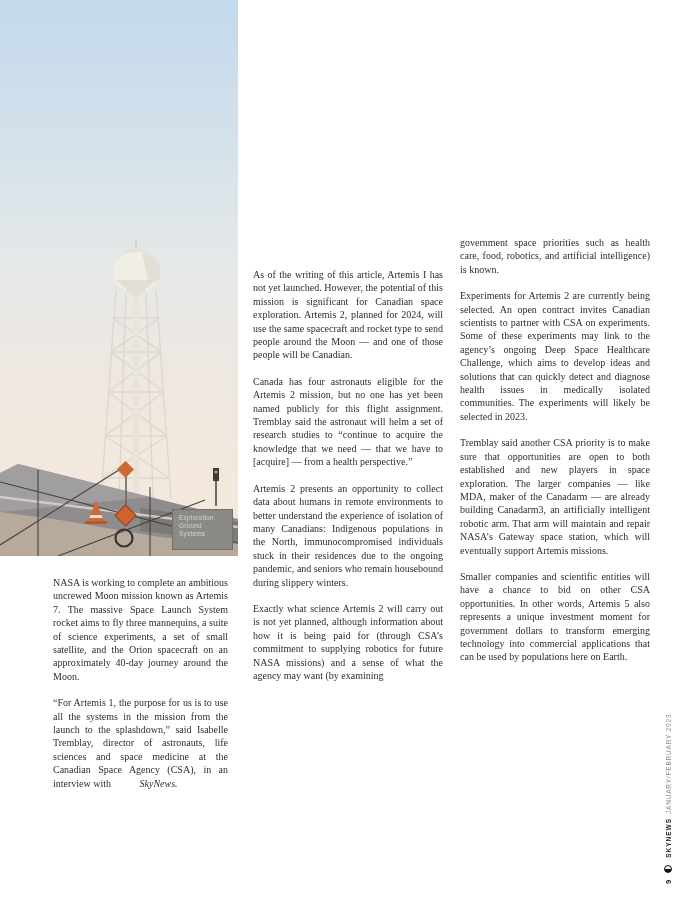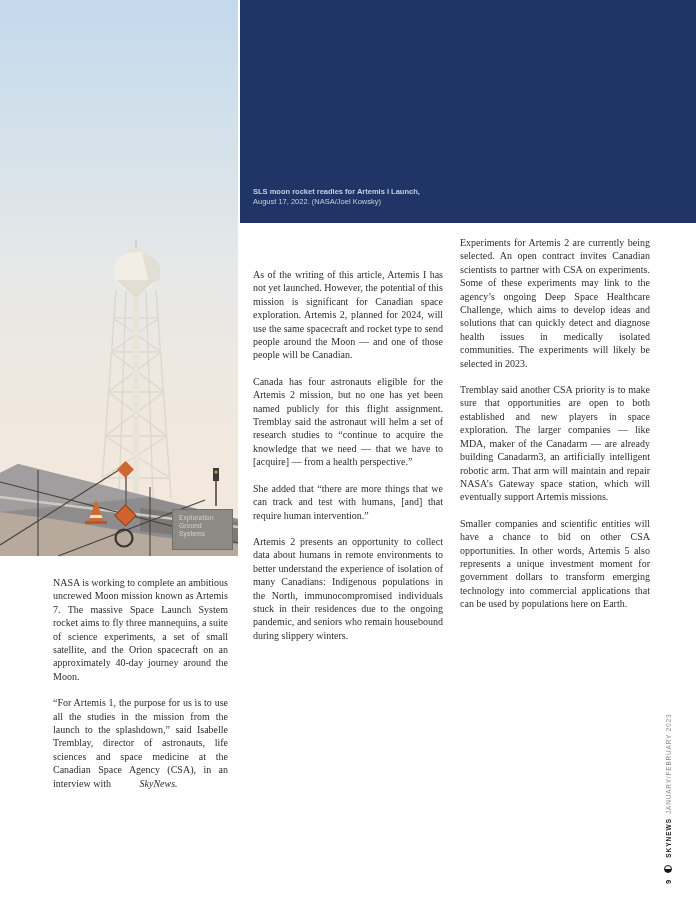--- a/index.html
+++ b/index.html
@@ -124,40 +124,35 @@
       <circle cx="216" cy="472" r="1.6" fill="#caa43a"></circle>
       <line x1="216" y1="481" x2="216" y2="506" stroke="#4a4846" stroke-width="1.6"></line>
     </svg>
     <div class="photo-sign">
       <div>Exploration</div>
       <div>Ground</div>
       <div>Systems</div>
     </div>
   </div>
 
-  <div class="hero">
-    <div class="hero-caption">
-      <span class="cap-b">SLS moon rocket readies for Artemis I Launch,</span>
-      <span class="cap-r">August 17, 2022. (NASA/Joel Kowsky)</span>
-    </div>
-  </div>
 
   <div class="col col-left">
     <p>NASA is working to complete an ambitious uncrewed Moon mission known as Artemis 7. The massive Space Launch System rocket aims to fly three mannequins, a suite of science experiments, a set of small satellite, and the Orion spacecraft on an approximately 40-day journey around the Moon.</p>
-    <p><span>“For Artemis 1, the purpose for us is to use all the studies in the mission from the launch to the splashdown,” said Isabelle Tremblay, director of astronauts, life sciences and space medicine at the Canadian Space Agency (CSA), in an interview with </span><span class="ital">SkyNews.</span></p>
+    <p><span>“For Artemis 1, the purpose for us is to use all the systems in the mission from the launch to the splashdown,” said Isabelle Tremblay, director of astronauts, life sciences and space medicine at the Canadian Space Agency (CSA), in an interview with </span><span class="ital">SkyNews.</span></p>
   </div>
 
   <div class="col col-mid">
     <p>As of the writing of this article, Artemis I has not yet launched. However, the potential of this mission is significant for Canadian space exploration. Artemis 2, planned for 2024, will use the same spacecraft and rocket type to send people around the Moon — and one of those people will be Canadian.</p>
     <p>Canada has four astronauts eligible for the Artemis 2 mission, but no one has yet been named publicly for this flight assignment. Tremblay said the astronaut will helm a set of research studies to “continue to acquire the knowledge that we need — that we have to [acquire] — from a health perspective.”</p>
-    <p>She added that “there are more things that we can track and test with humans, [and] that require human intervention.”</p>
     <p>Artemis 2 presents an opportunity to collect data about humans in remote environments to better understand the experience of isolation of many Canadians: Indigenous populations in the North, immunocompromised individuals stuck in their residences due to the ongoing pandemic, and seniors who remain housebound during slippery winters.</p>
+    <p>Exactly what science Artemis 2 will carry out is not yet planned, although information about how it is being paid for (through CSA’s commitment to supplying robotics for future NASA missions) and a sense of what the agency may want (by examining</p>
   </div>
 
   <div class="col col-right">
+    <p>government space priorities such as health care, food, robotics, and artificial intelligence) is known.</p>
     <p>Experiments for Artemis 2 are currently being selected. An open contract invites Canadian scientists to partner with CSA on experiments. Some of these experiments may link to the agency’s ongoing Deep Space Healthcare Challenge, which aims to develop ideas and solutions that can quickly detect and diagnose health issues in medically isolated communities. The experiments will likely be selected in 2023.</p>
     <p>Tremblay said another CSA priority is to make sure that opportunities are open to both established and new players in space exploration. The larger companies — like MDA, maker of the Canadarm — are already building Canadarm3, an artificially intelligent robotic arm. That arm will maintain and repair NASA’s Gateway space station, which will eventually support Artemis missions.</p>
     <p>Smaller companies and scientific entities will have a chance to bid on other CSA opportunities. In other words, Artemis 5 also represents a unique investment moment for government dollars to transform emerging technology into commercial applications that can be used by populations here on Earth.</p>
   </div>
 
   <div class="folio">
     <span class="folio-num">9</span>
     <span class="moon-icon"></span>
     <span class="folio-mag">SKYNEWS</span>
     <span class="folio-issue">JANUARY/FEBRUARY 2023</span>

